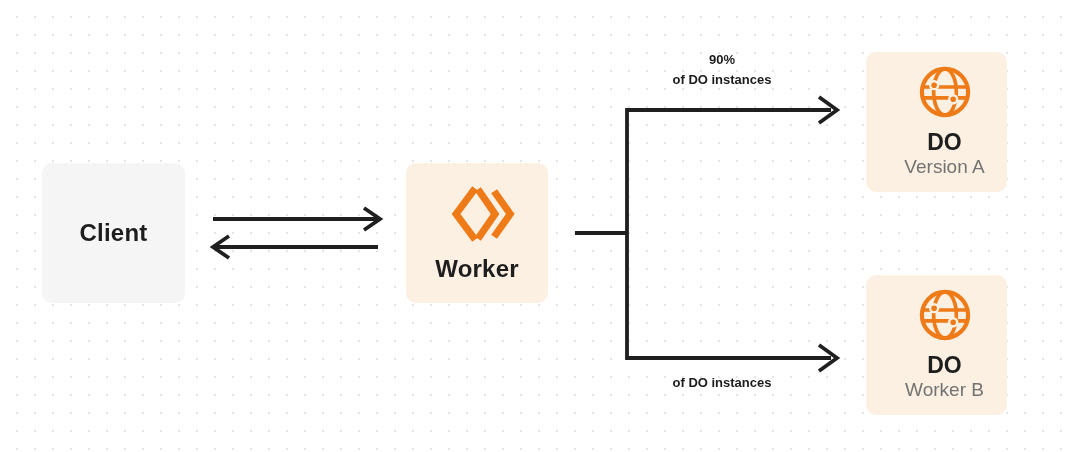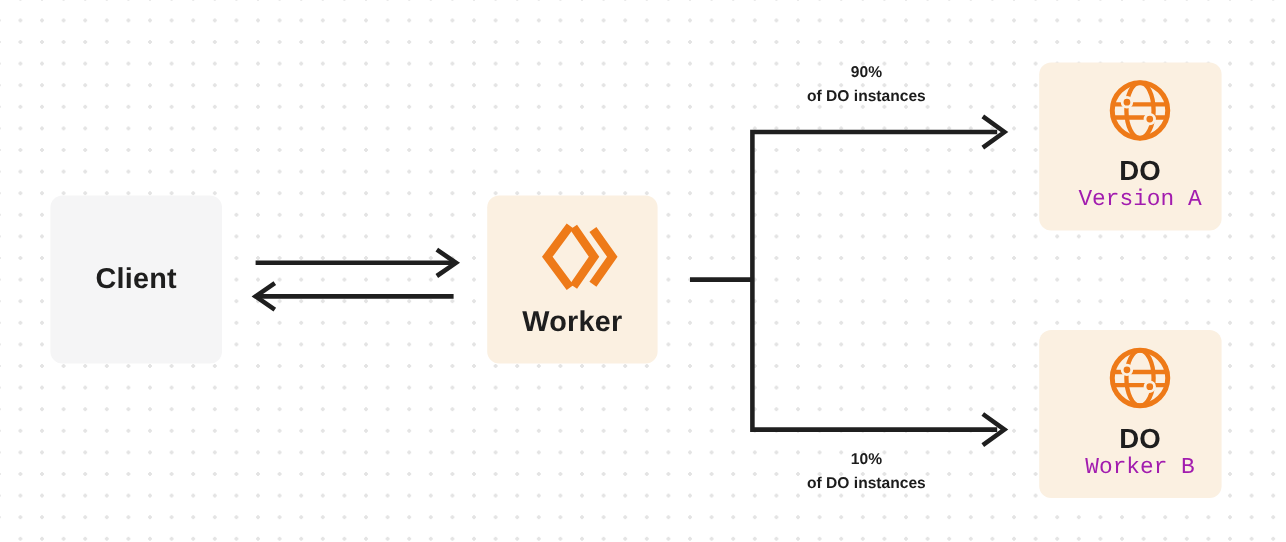--- a/index.html
+++ b/index.html
@@ -46,21 +46,21 @@
   }
   .node-worker {
     left: 406px; top: 163px;
     width: 142px; height: 140px;
     background: #fbf0e1;
     justify-content: flex-start;
     padding-top: 13px;
   }
   .node-do {
     left: 866px;
-    width: 152px; height: 140px;
+    width: 141px; height: 140px;
     background: #fbf0e1;
     justify-content: flex-start;
     padding-top: 11px;
     padding-left: 16px;
   }
   .node-do-a { top: 52px; }
   .node-do-b { top: 275px; }
 
   .node-label {
     font-size: 24px;
@@ -75,23 +75,22 @@
     margin-top: 9px;
     font-size: 23px;
     font-weight: 700;
     color: #1e1e1e;
     line-height: 24px;
   }
   .do-sub {
     margin-top: 1px;
     font-size: 19px;
     font-weight: 400;
-    color: #a21caf;
+    color: #737373;
     line-height: 23px;
-    font-family: Liberation Mono, monospace;
   }
 
   .edge-label {
     position: absolute;
     left: 622px;
     width: 200px;
     text-align: center;
     font-size: 13px;
     font-weight: 700;
     color: #1c1c1c;
@@ -163,17 +162,16 @@
     </span>
     <span class="do-title">DO</span>
     <span class="do-sub">Worker B</span>
   </div>
 
   <div class="edge-label edge-label-top">
     <div>90%</div>
     <div>of DO instances</div>
   </div>
   <div class="edge-label edge-label-bottom">
-    <div>10%</div>
     <div>of DO instances</div>
   </div>
 
 </div>
 
 </body></html>

